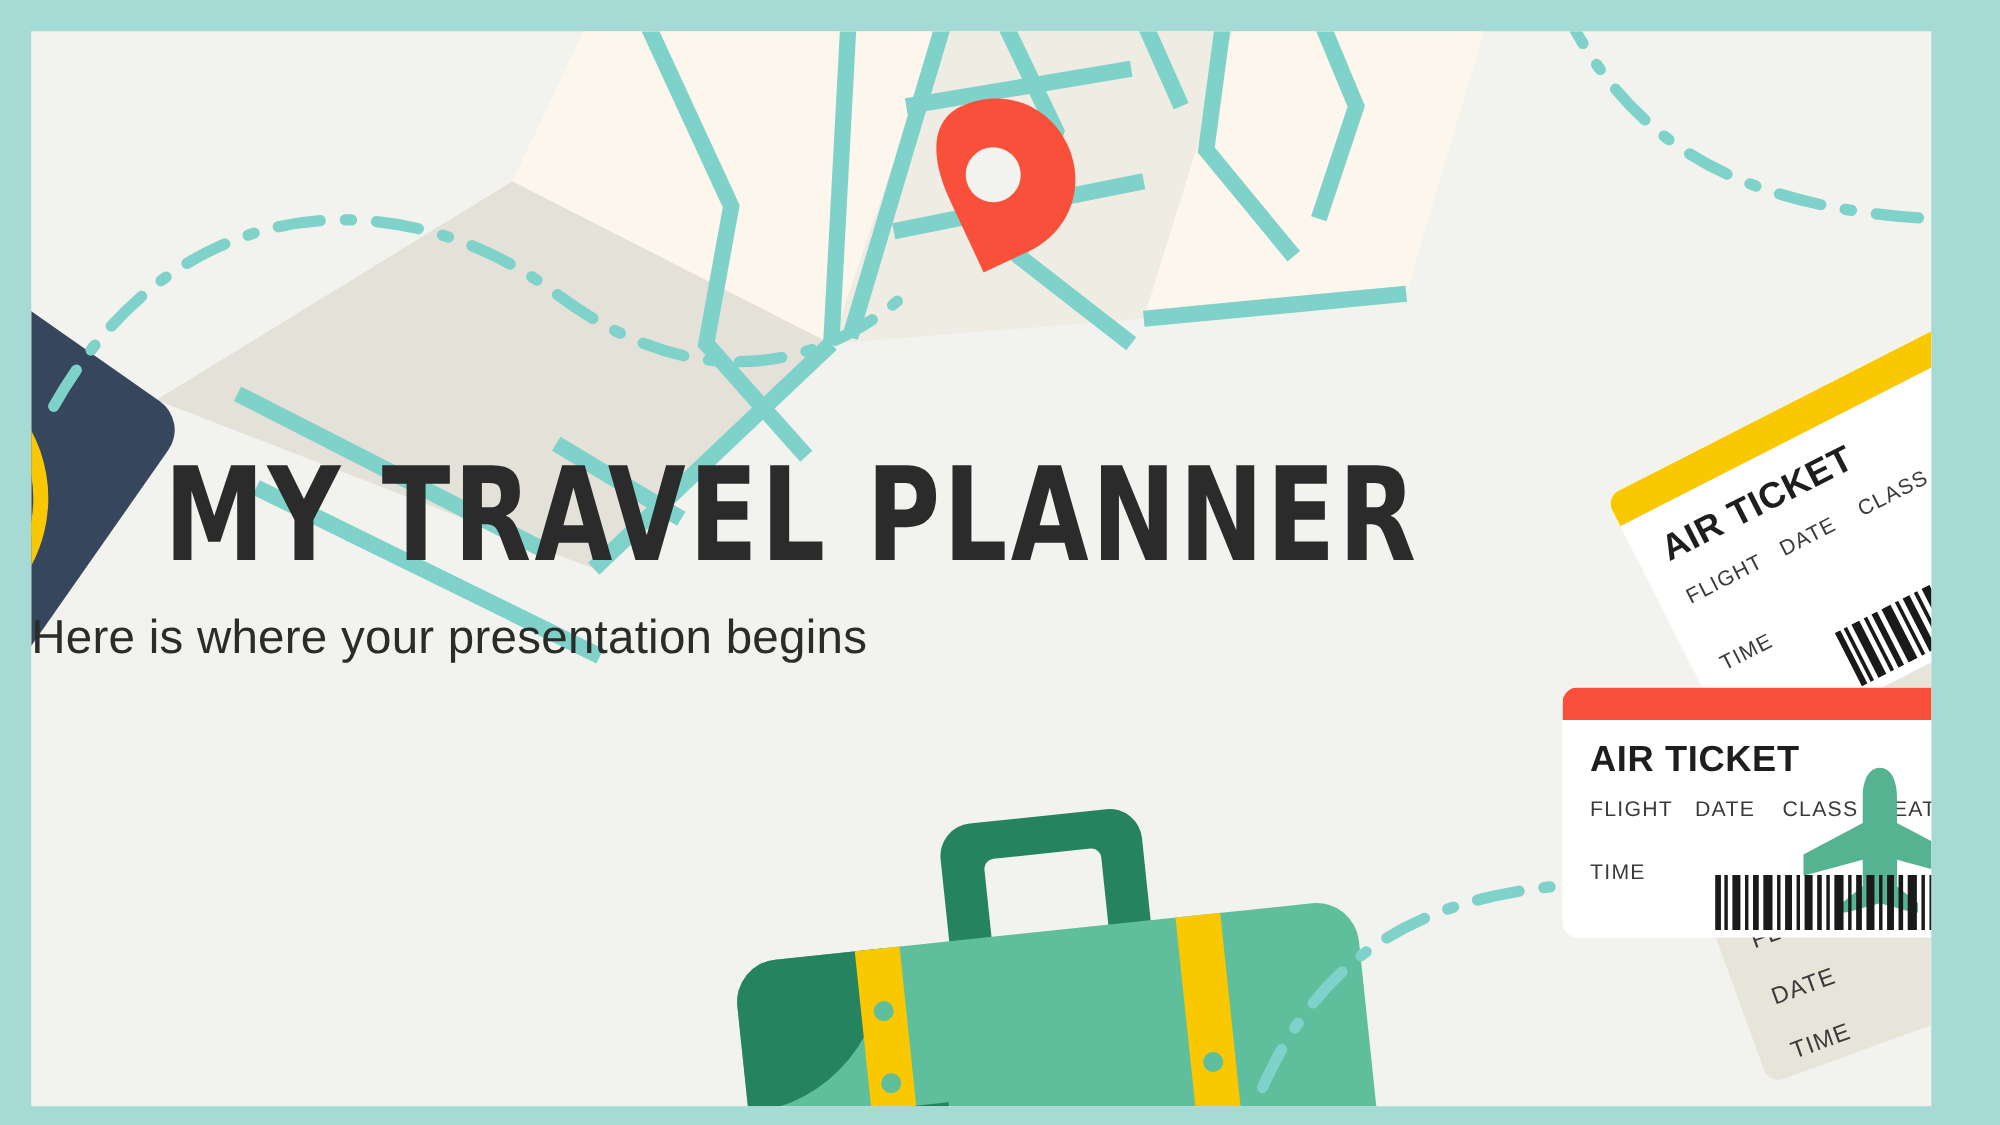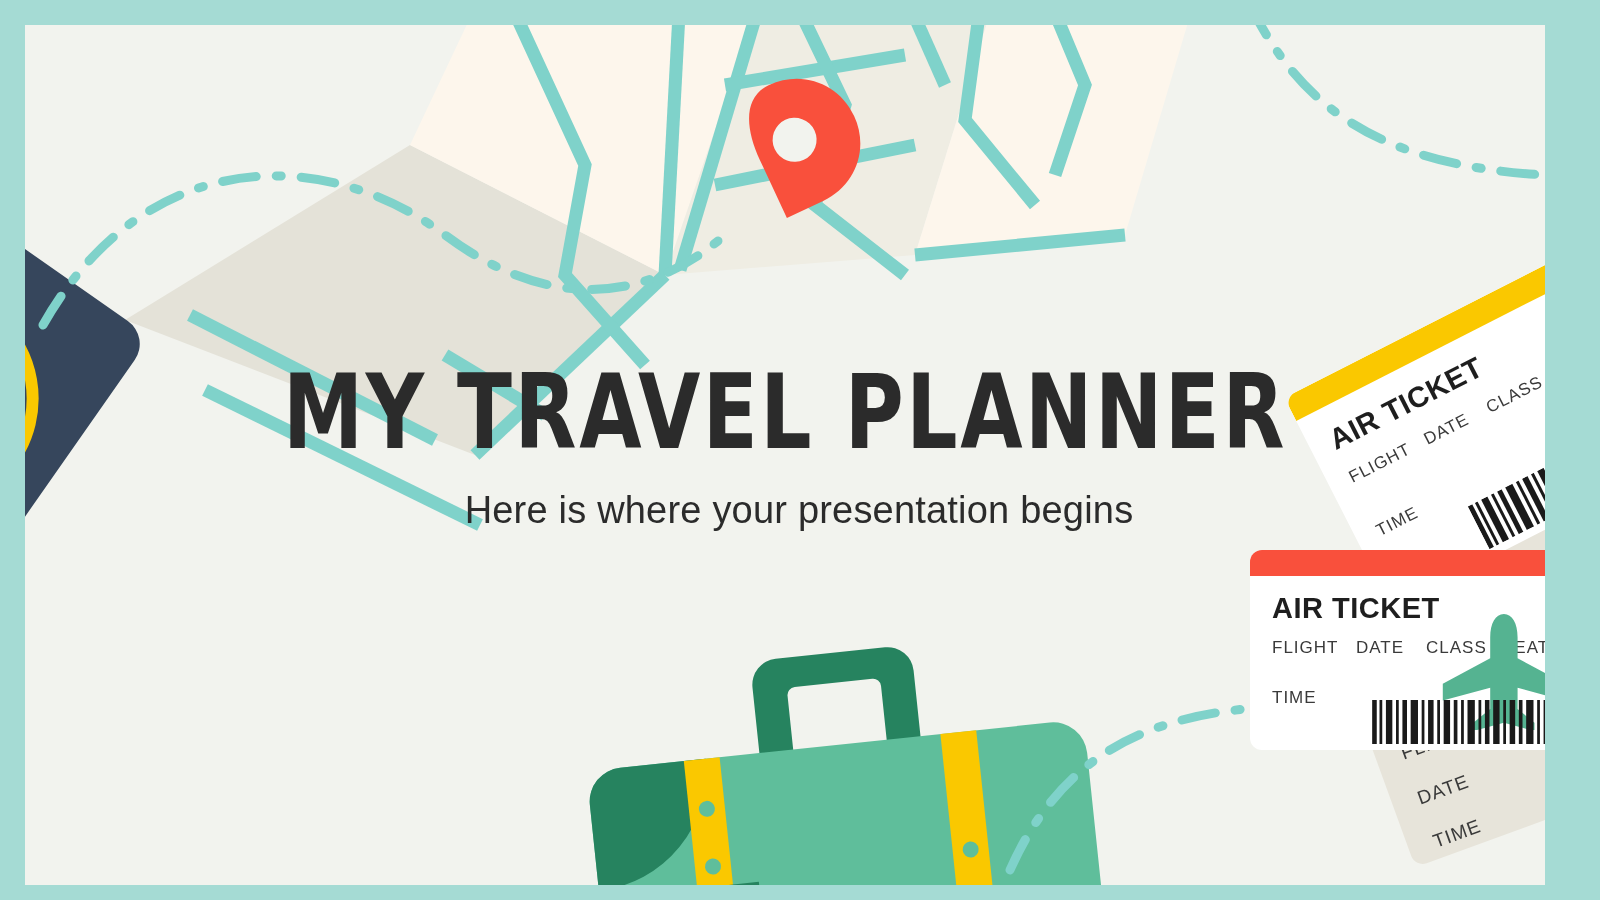--- a/index.html
+++ b/index.html
@@ -25,21 +25,20 @@
     overflow: hidden;
   }
   .layer { position: absolute; left: 0; top: 0; width: 100%; height: 100%; }
   svg.layer { pointer-events: none; }
 
   
   #title-block {
     position: absolute;
     left: 0; right: 0;
     top: 335px;
-    text-align: center;
     z-index: 40;
   }
   #slide-title {
     margin: 0;
     color: #2B2B2B;
     font-family: "Liberation Sans Narrow", "DejaVu Sans Condensed", "Liberation Sans", sans-serif;
     font-weight: 700;
     font-size: 104px;
     line-height: 1.0;
     letter-spacing: 3px;
@@ -49,21 +48,20 @@
   }
   #slide-subtitle {
     margin: 26px 0 0 0;
     color: #2B2B2B;
     font-family: "Liberation Sans", sans-serif;
     font-weight: 400;
     font-size: 38px;
     line-height: 1.1;
     letter-spacing: 0.2px;
     white-space: nowrap;
-    padding-left: 28px;
   }
 
   
   .ticket {
     position: absolute;
     background: #FFFFFF;
     border-radius: 12px;
     overflow: hidden;
     box-sizing: border-box;
   }

